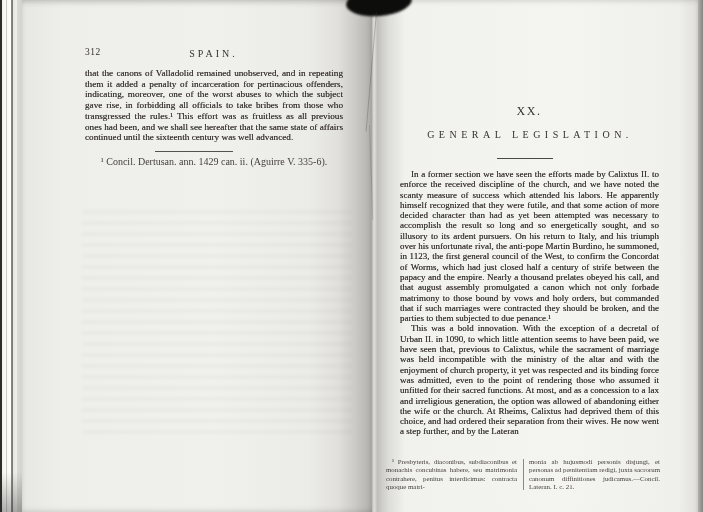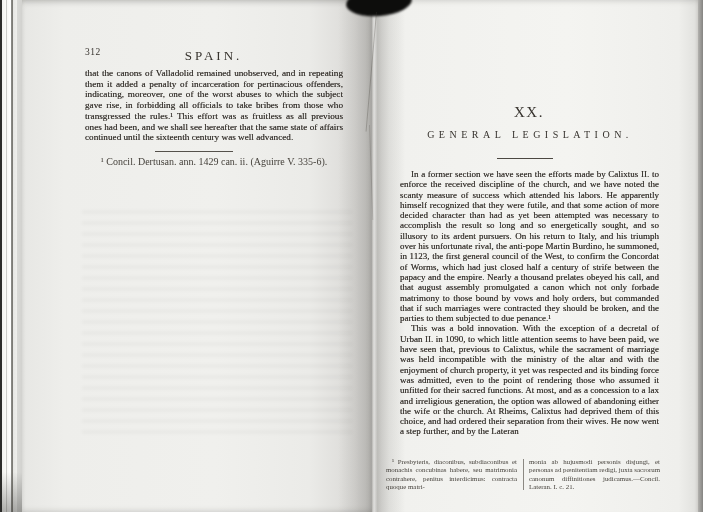--- a/index.html
+++ b/index.html
@@ -31,40 +31,40 @@
 
   
   .page-left {
     position: absolute; left: 22px; top: 0; width: 350px; height: 512px;
     background: linear-gradient(90deg, #e7e7e4 0%, #eeeeeb 12%, #f0f0ed 55%, #ebebe8 82%, #dbdad7 95%, #cdccc9 100%);
     box-shadow: inset 0 4px 6px -3px rgba(60,60,55,0.35), inset 0 -4px 6px -4px rgba(60,60,55,0.25);
   }
   .lp-header { position: absolute; left: 63px; top: 47px; width: 257px; height: 12px; }
   .lp-pagenum { position: absolute; left: 0; top: 0; font-size: 9.5px; letter-spacing: 0.5px; }
   .lp-running { position: absolute; left: 0; top: 1px; width: 100%; text-align: center;
-                font-size: 13px; letter-spacing: 3px; }
+                font-size: 10px; letter-spacing: 3px; }
   .lp-body {
     position: absolute; left: 63px; top: 68px; width: 258px;
     font-size: 9.2px; line-height: 10.7px; text-align: justify;
     margin: 0; text-shadow: 0 0 0.35px rgba(55,50,45,0.75);
   }
   .lp-fn-rule { position: absolute; left: 133px; top: 151px; width: 78px; height: 1px; background: #55514b; }
   .lp-footnote {
     position: absolute; left: 63px; top: 157px; width: 258px; margin: 0;
     font-size: 10px; line-height: 9px; text-align: center; color: #45413b;
   }
 
   
   .page-right {
     position: absolute; left: 372px; top: 0; width: 326px; height: 512px;
     background: linear-gradient(90deg, #d2d1ce 0%, #e5e5e2 3%, #f1f1ee 10%, #f4f4f1 60%, #efefec 94%, #e2e2df 99%, #d6d5d2 100%);
     box-shadow: inset 0 3px 6px -3px rgba(60,60,55,0.25);
   }
   .rp-chapno { position: absolute; left: 28px; top: 104px; width: 258px; text-align: center;
-               font-size: 15px; letter-spacing: 1.5px; }
+               font-size: 12px; letter-spacing: 1.5px; }
   .rp-chaptitle { position: absolute; left: 0px; top: 129px; width: 316px; text-align: center;
                   font-size: 10px; letter-spacing: 4.5px; }
   .rp-title-rule { position: absolute; left: 125px; top: 158px; width: 56px; height: 1px; background: #4c4842; }
   .rp-body {
     position: absolute; left: 28px; top: 169px; width: 259px;
     font-size: 9px; line-height: 10.3px; text-align: justify;
     text-shadow: 0 0 0.35px rgba(55,50,45,0.75);
   }
   .rp-body p { margin: 0; text-indent: 11px; }
   .rp-footnotes {

